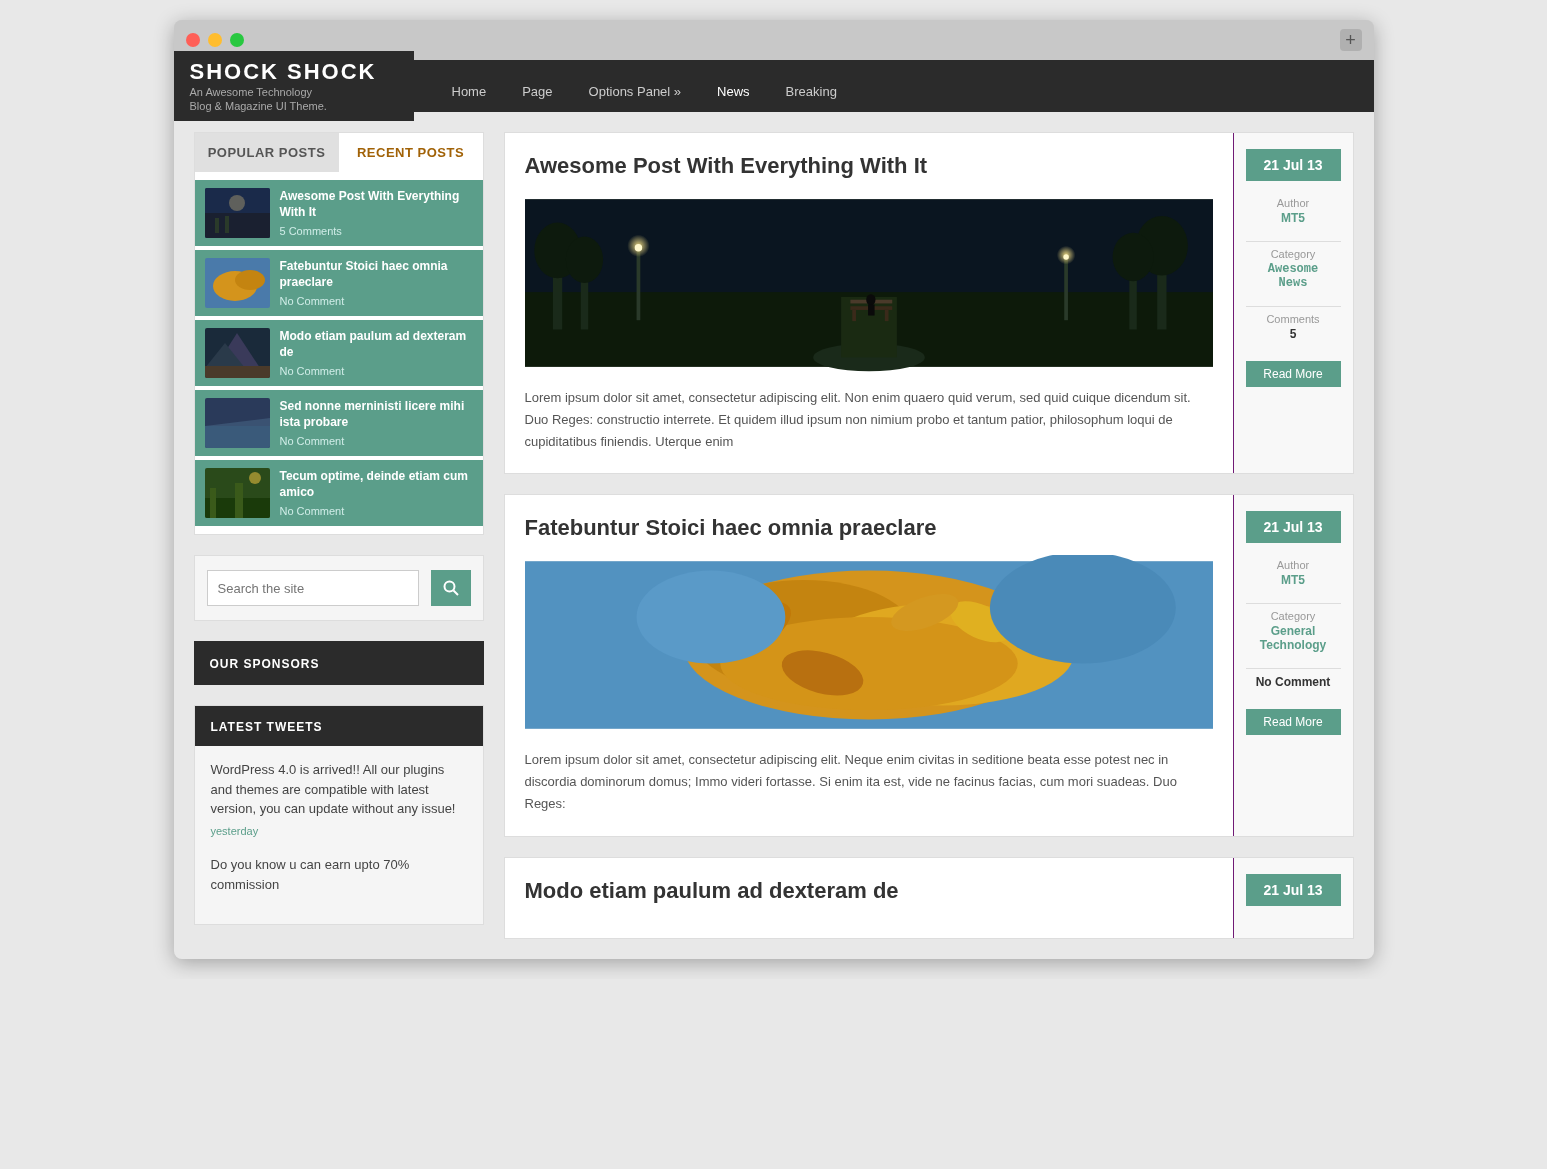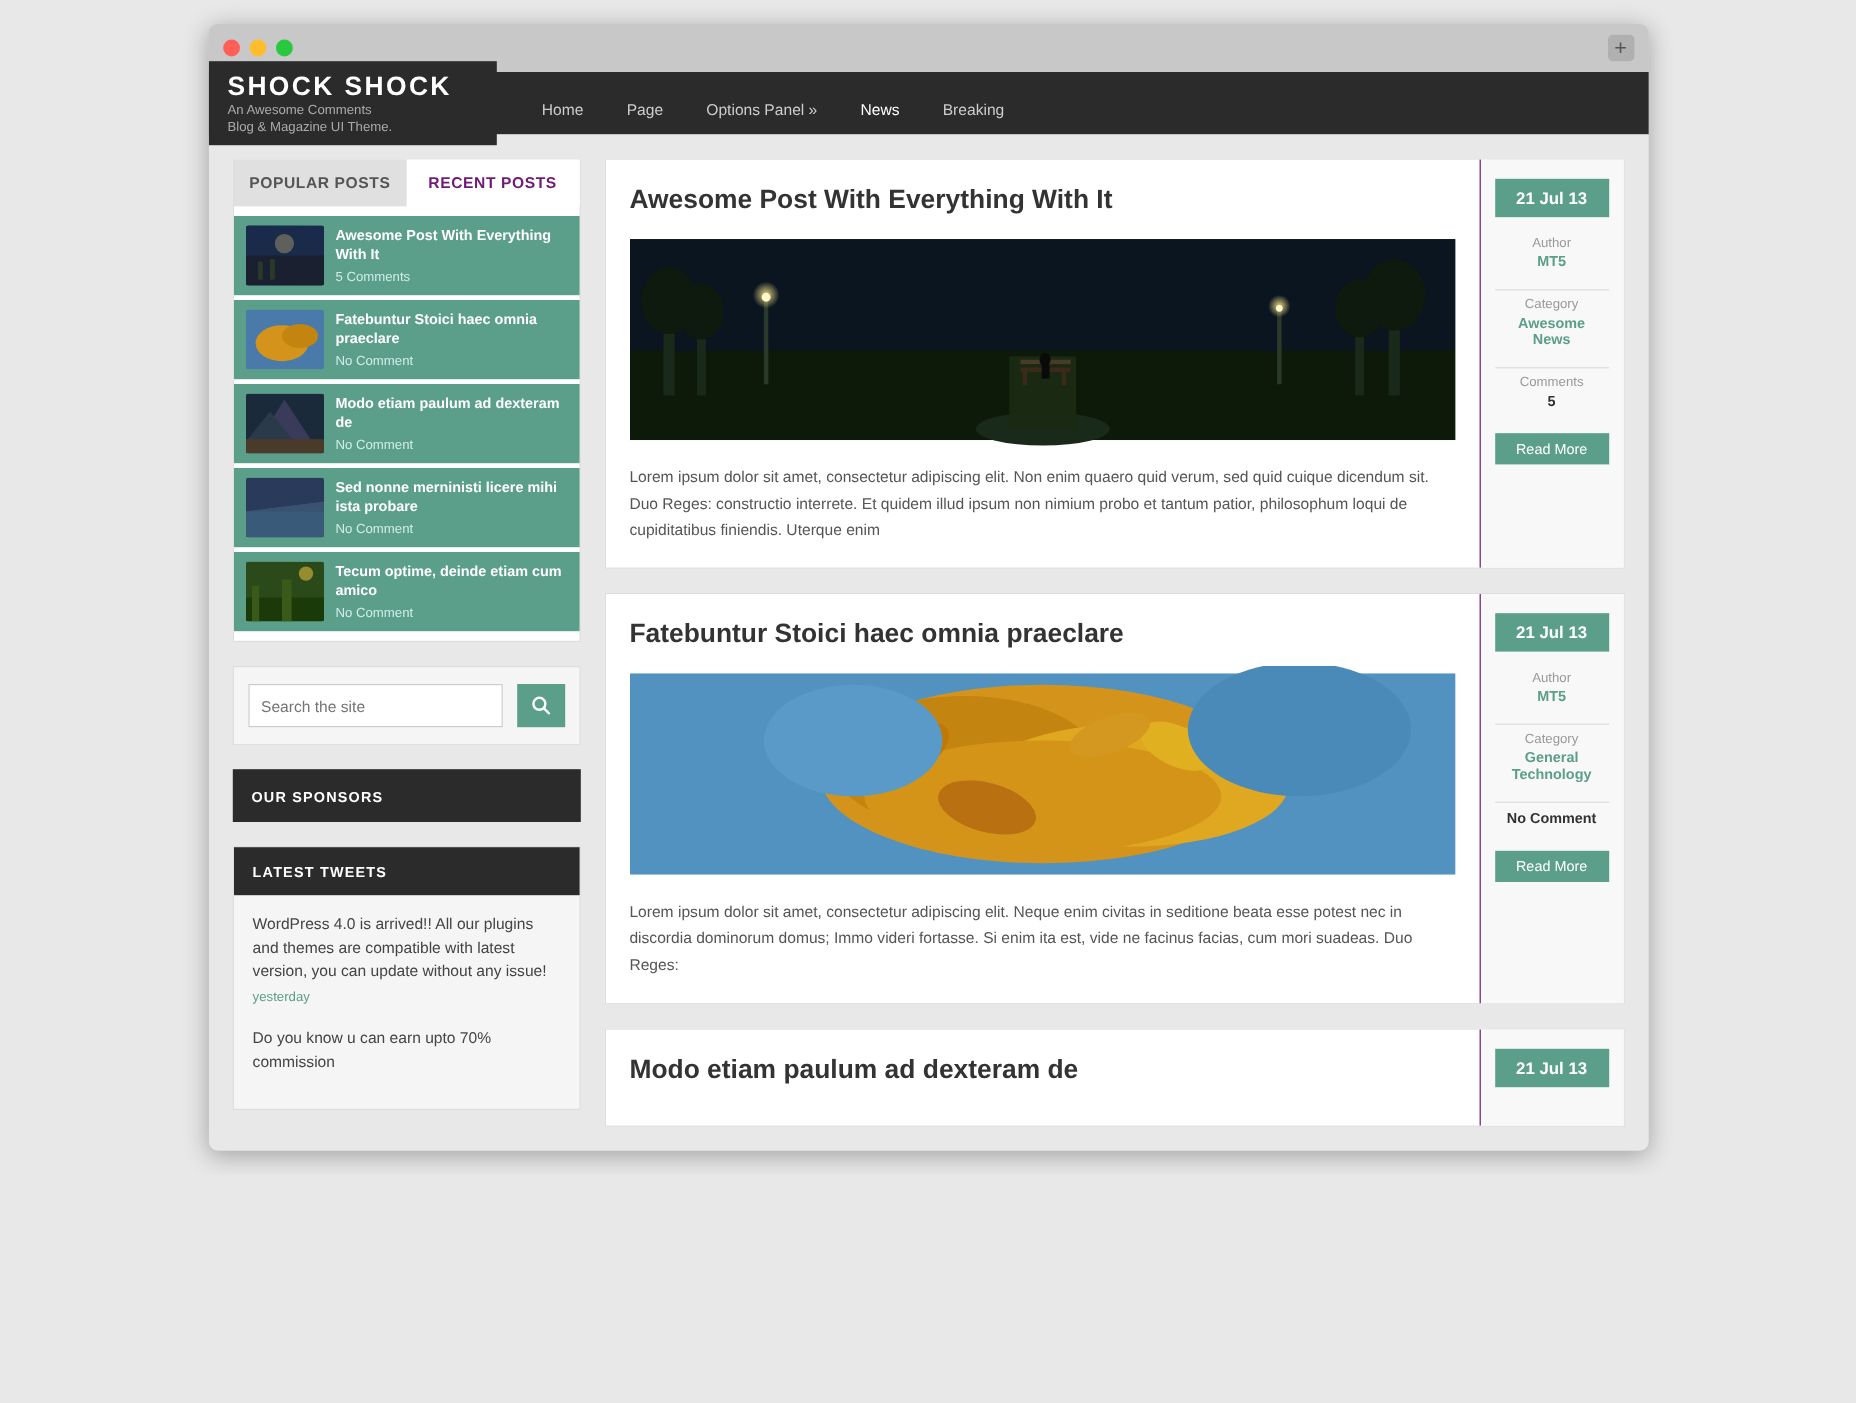--- a/index.html
+++ b/index.html
@@ -109,21 +109,21 @@
       font-weight: bold;
       cursor: pointer;
       border: none;
       background: #e0e0e0;
       color: #555;
       text-transform: uppercase;
       letter-spacing: 0.5px;
     }
     .tab-btn.active {
       background: #fff;
-      color: #701a75;
+      color: #a16207;
     }
     .tab-content { padding: 8px 0; }
 
     .post-item {
       display: flex;
       align-items: center;
       padding: 8px 10px;
       gap: 10px;
       background: #5b9e8a;
       margin-bottom: 4px;
@@ -332,21 +332,21 @@
     <div class="traffic-light tl-red"></div>
     <div class="traffic-light tl-yellow"></div>
     <div class="traffic-light tl-green"></div>
     <button class="add-btn">+</button>
   </div>
 
   <div class="navbar">
     <div class="brand-block">
       <div class="brand-name">SHOCK SHOCK</div>
       <div class="brand-tagline">
-        <span>An Awesome Comments</span><br>
+        <span>An Awesome Technology</span><br>
         <span>Blog &amp; Magazine UI Theme.</span>
       </div>
     </div>
     <nav class="nav-links">
       <a class="nav-link" href="#">Home</a>
       <a class="nav-link" href="#">Page</a>
       <a class="nav-link" href="#">Options Panel »</a>
       <a class="nav-link active" href="#">News</a>
       <a class="nav-link" href="#">Breaking</a>
     </nav>
@@ -524,21 +524,21 @@
             </svg>
           </div>
           <p class="post-excerpt">Lorem ipsum dolor sit amet, consectetur adipiscing elit. Non enim quaero quid verum, sed quid cuique dicendum sit. Duo Reges: constructio interrete. Et quidem illud ipsum non nimium probo et tantum patior, philosophum loqui de cupiditatibus finiendis. Uterque enim</p>
         </div>
         <div class="post-sidebar-meta">
           <div class="post-date-badge">21 Jul 13</div>
           <div class="meta-label">Author</div>
           <div class="meta-value">MT5</div>
           <div class="meta-divider"></div>
           <div class="meta-label">Category</div>
-          <div class="meta-value" style="white-space:pre-line;">Awesome
+          <div class="meta-value" style="white-space:pre-line;font-family:Liberation Mono, monospace;">Awesome
 News</div>
           <div class="meta-divider"></div>
           <div class="meta-label">Comments</div>
           <div class="meta-value dark">5</div>
           <button class="read-more-btn">Read More</button>
         </div>
       </article>
 
       <article class="post-card">
         <div class="post-main">

